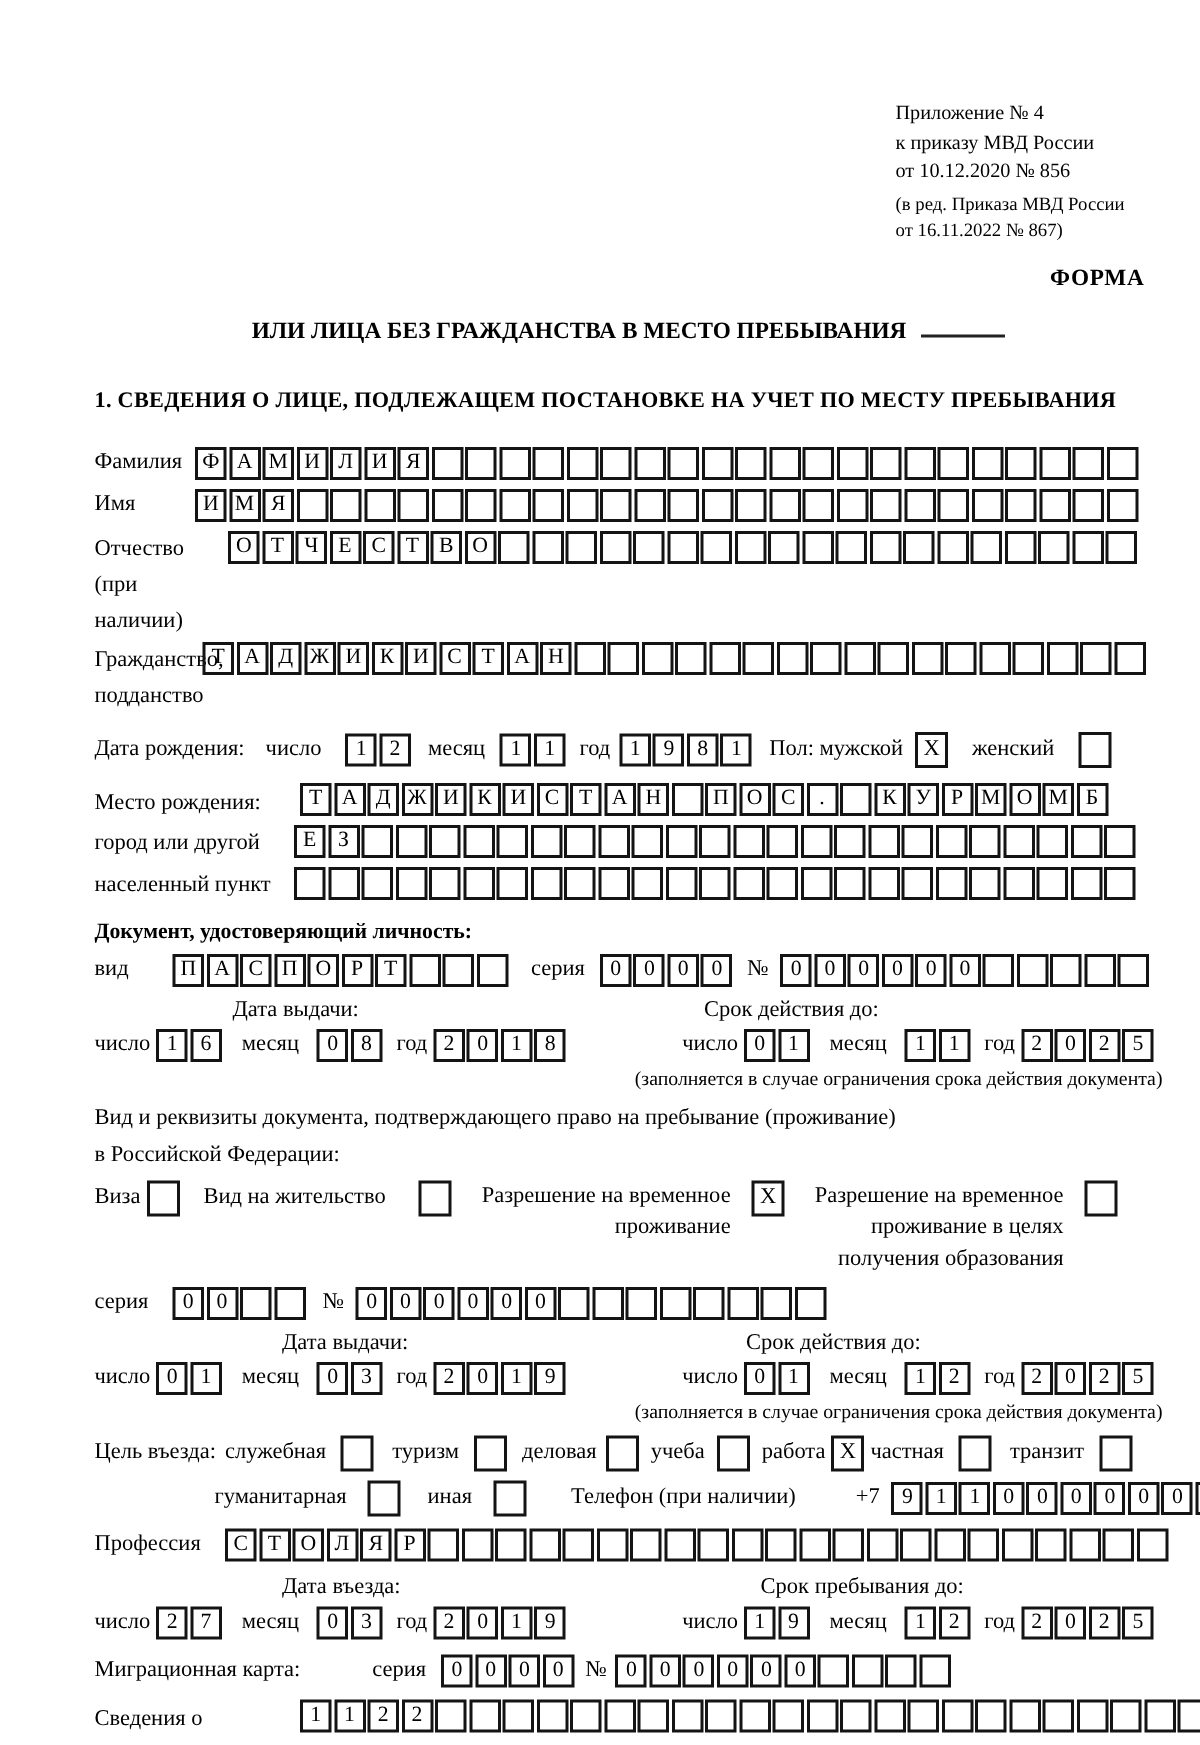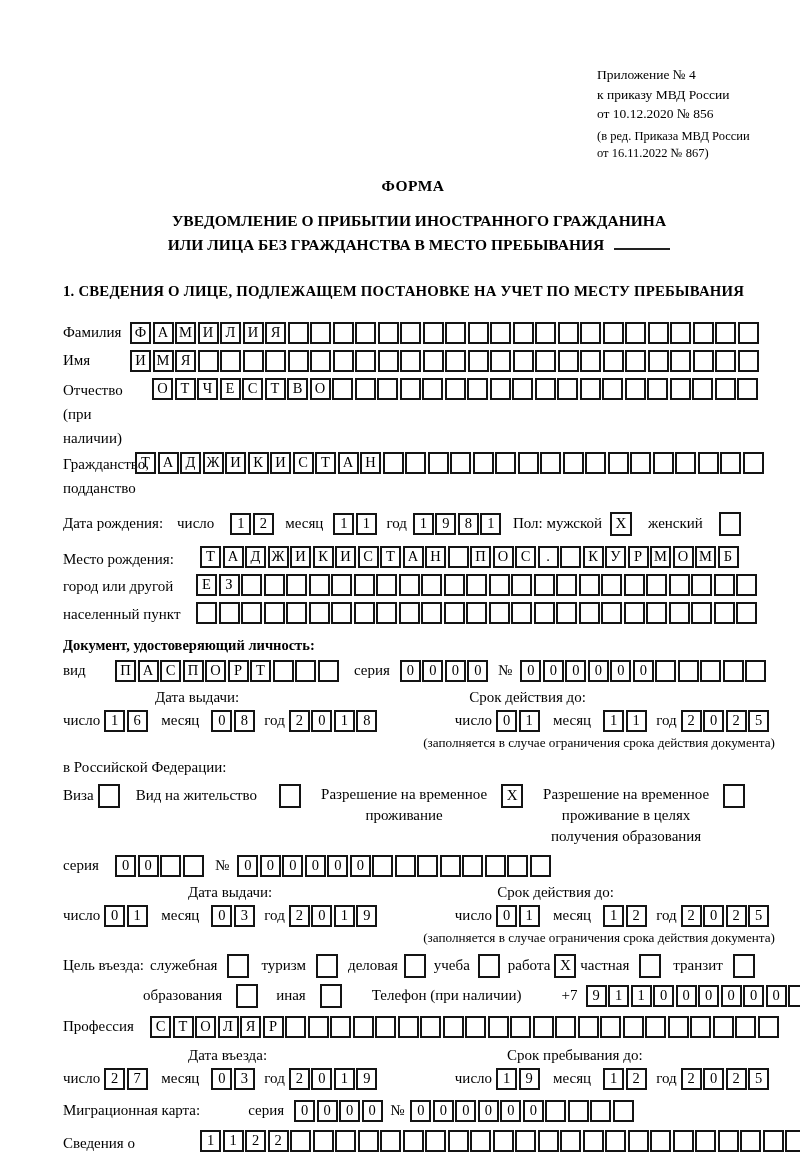--- a/index.html
+++ b/index.html
@@ -1,57 +1,56 @@
 <!DOCTYPE html>
 <html><head>
 <meta charset="utf-8">
 <style>
   html,body{margin:0;padding:0;background:#ffffff;}
   body{width:800px;height:1163px;overflow:hidden;color:#000;
        font-family:"Liberation Serif","DejaVu Serif",serif;}
   .page{box-sizing:border-box;width:800px;height:1163px;padding:38px 25px 0 63px;position:relative;}
   .annex{width:178px;margin-left:auto;font-size:13.5px;line-height:1.45;margin-top:27px;}
   .annex .note{font-size:12.5px;margin-top:4px;line-height:1.4;}
-  .forma{text-align:center;font-weight:bold;font-size:15.5px;padding-right:12px;margin-top:14px;letter-spacing:.5px;}
+  .forma{text-align:right;font-weight:bold;font-size:15.5px;padding-right:12px;margin-top:14px;letter-spacing:.5px;}
   .title{text-align:center;font-weight:bold;font-size:15.5px;line-height:1.55;margin-top:14px;}
   .blank-line{display:inline-block;width:56px;border-bottom:2px solid #222;margin-left:10px;vertical-align:baseline;height:12px;}
   .sec1{font-weight:bold;font-size:14.8px;margin-top:26px;letter-spacing:.2px;}
   .row{display:flex;align-items:center;}
   .row.top{align-items:flex-start;}
   .lbl{font-size:15px;flex:none;}
   .lblcol{font-size:15px;line-height:1.85;flex:none;}
   .boxes{display:flex;flex:none;}
   .cell{box-sizing:border-box;display:inline-flex;flex:none;align-items:center;justify-content:center;
         width:21px;height:22px;border:2px solid #141414;margin-right:1.5px;font-size:14.5px;}
   .cb{box-sizing:border-box;display:inline-flex;flex:none;align-items:center;justify-content:center;
       width:22px;height:24px;border:2px solid #141414;font-size:15px;}
   .doc-hdr{text-align:left;font-weight:bold;font-size:14.5px;margin-top:8px;}
   .note-sm{font-size:13.2px;}
-  .ctr{text-align:center;font-size:15px;line-height:1.4;}
+  .ctr{text-align:right;font-size:15px;line-height:1.4;}
   .datelbls{display:flex;font-size:15px;margin-top:7px;}
 </style>
 </head>
 <body>
 
 <div class="page">
 
   <div class="annex">
     <div>Приложение № 4</div>
     <div>к приказу МВД России</div>
     <div>от 10.12.2020 № 856</div>
     <div class="note">
       <div>(в ред. Приказа МВД России</div>
       <div>от 16.11.2022 № 867)</div>
     </div>
   </div>
 
   <div class="forma">ФОРМА</div>
 
   <div class="title">
-    <div>УВЕДОМЛЕНИЕ О ПРИБЫТИИ ИНОСТРАННОГО ГРАЖДАНИНА</div>
     <div><span>ИЛИ ЛИЦА БЕЗ ГРАЖДАНСТВА В МЕСТО ПРЕБЫВАНИЯ</span><span class="blank-line"></span></div>
   </div>
 
   <div class="sec1">1. СВЕДЕНИЯ О ЛИЦЕ, ПОДЛЕЖАЩЕМ ПОСТАНОВКЕ НА УЧЕТ ПО МЕСТУ ПРЕБЫВАНИЯ</div>
 
   <div class="row" style="margin-top:22px;">
     <span class="lbl" style="width:67px;">Фамилия</span>
     <span class="boxes">
         <span class="cell">Ф</span>
         <span class="cell">А</span>
@@ -382,20 +381,21 @@
     <span class="boxes" style="margin-left:4px;">
         <span class="cell">2</span>
         <span class="cell">0</span>
         <span class="cell">2</span>
         <span class="cell">5</span>
       </span>
   </div>
 
   <div class="note-sm" style="text-align:right;margin-top:3px;">(заполняется в случае ограничения срока действия документа)</div>
 
+  <div class="lbl" style="margin-top:10px;">Вид и реквизиты документа, подтверждающего право на пребывание (проживание)</div>
   <div class="lbl" style="margin-top:8px;">в Российской Федерации:</div>
 
   <div class="row top" style="margin-top:8px;">
     <span class="lbl" style="margin-top:3px;">Виза</span>
     <span class="cb" style="margin-left:4px;"></span>
     <span class="lbl" style="margin-left:16px;margin-top:3px;">Вид на жительство</span>
     <span class="cb" style="margin-left:22px;"></span>
     <span class="ctr" style="margin-left:20px;">
       <span style="display:block;">Разрешение на временное</span>
       <span style="display:block;">проживание</span>
@@ -492,21 +492,21 @@
     <span class="cb" style="margin-left:8px;"></span>
     <span class="lbl" style="margin-left:8px;">работа</span>
     <span class="cb" style="margin-left:4px;">X</span>
     <span class="lbl" style="margin-left:4px;">частная</span>
     <span class="cb" style="margin-left:10px;"></span>
     <span class="lbl" style="margin-left:12px;text-align:right;">транзит</span>
     <span class="cb" style="margin-left:10px;"></span>
   </div>
 
   <div class="row" style="margin-top:6px;">
-    <span class="lbl" style="margin-left:80px;">образования</span>
+    <span class="lbl" style="margin-left:80px;">гуманитарная</span>
     <span class="cb" style="margin-left:14px;"></span>
     <span class="lbl" style="margin-left:18px;">иная</span>
     <span class="cb" style="margin-left:14px;"></span>
     <span class="lbl" style="margin-left:30px;">Телефон (при наличии)</span>
     <span class="lbl" style="margin-left:40px;">+7</span>
     <span class="boxes" style="margin-left:8px;">
         <span class="cell">9</span>
         <span class="cell">1</span>
         <span class="cell">1</span>
         <span class="cell">0</span>

